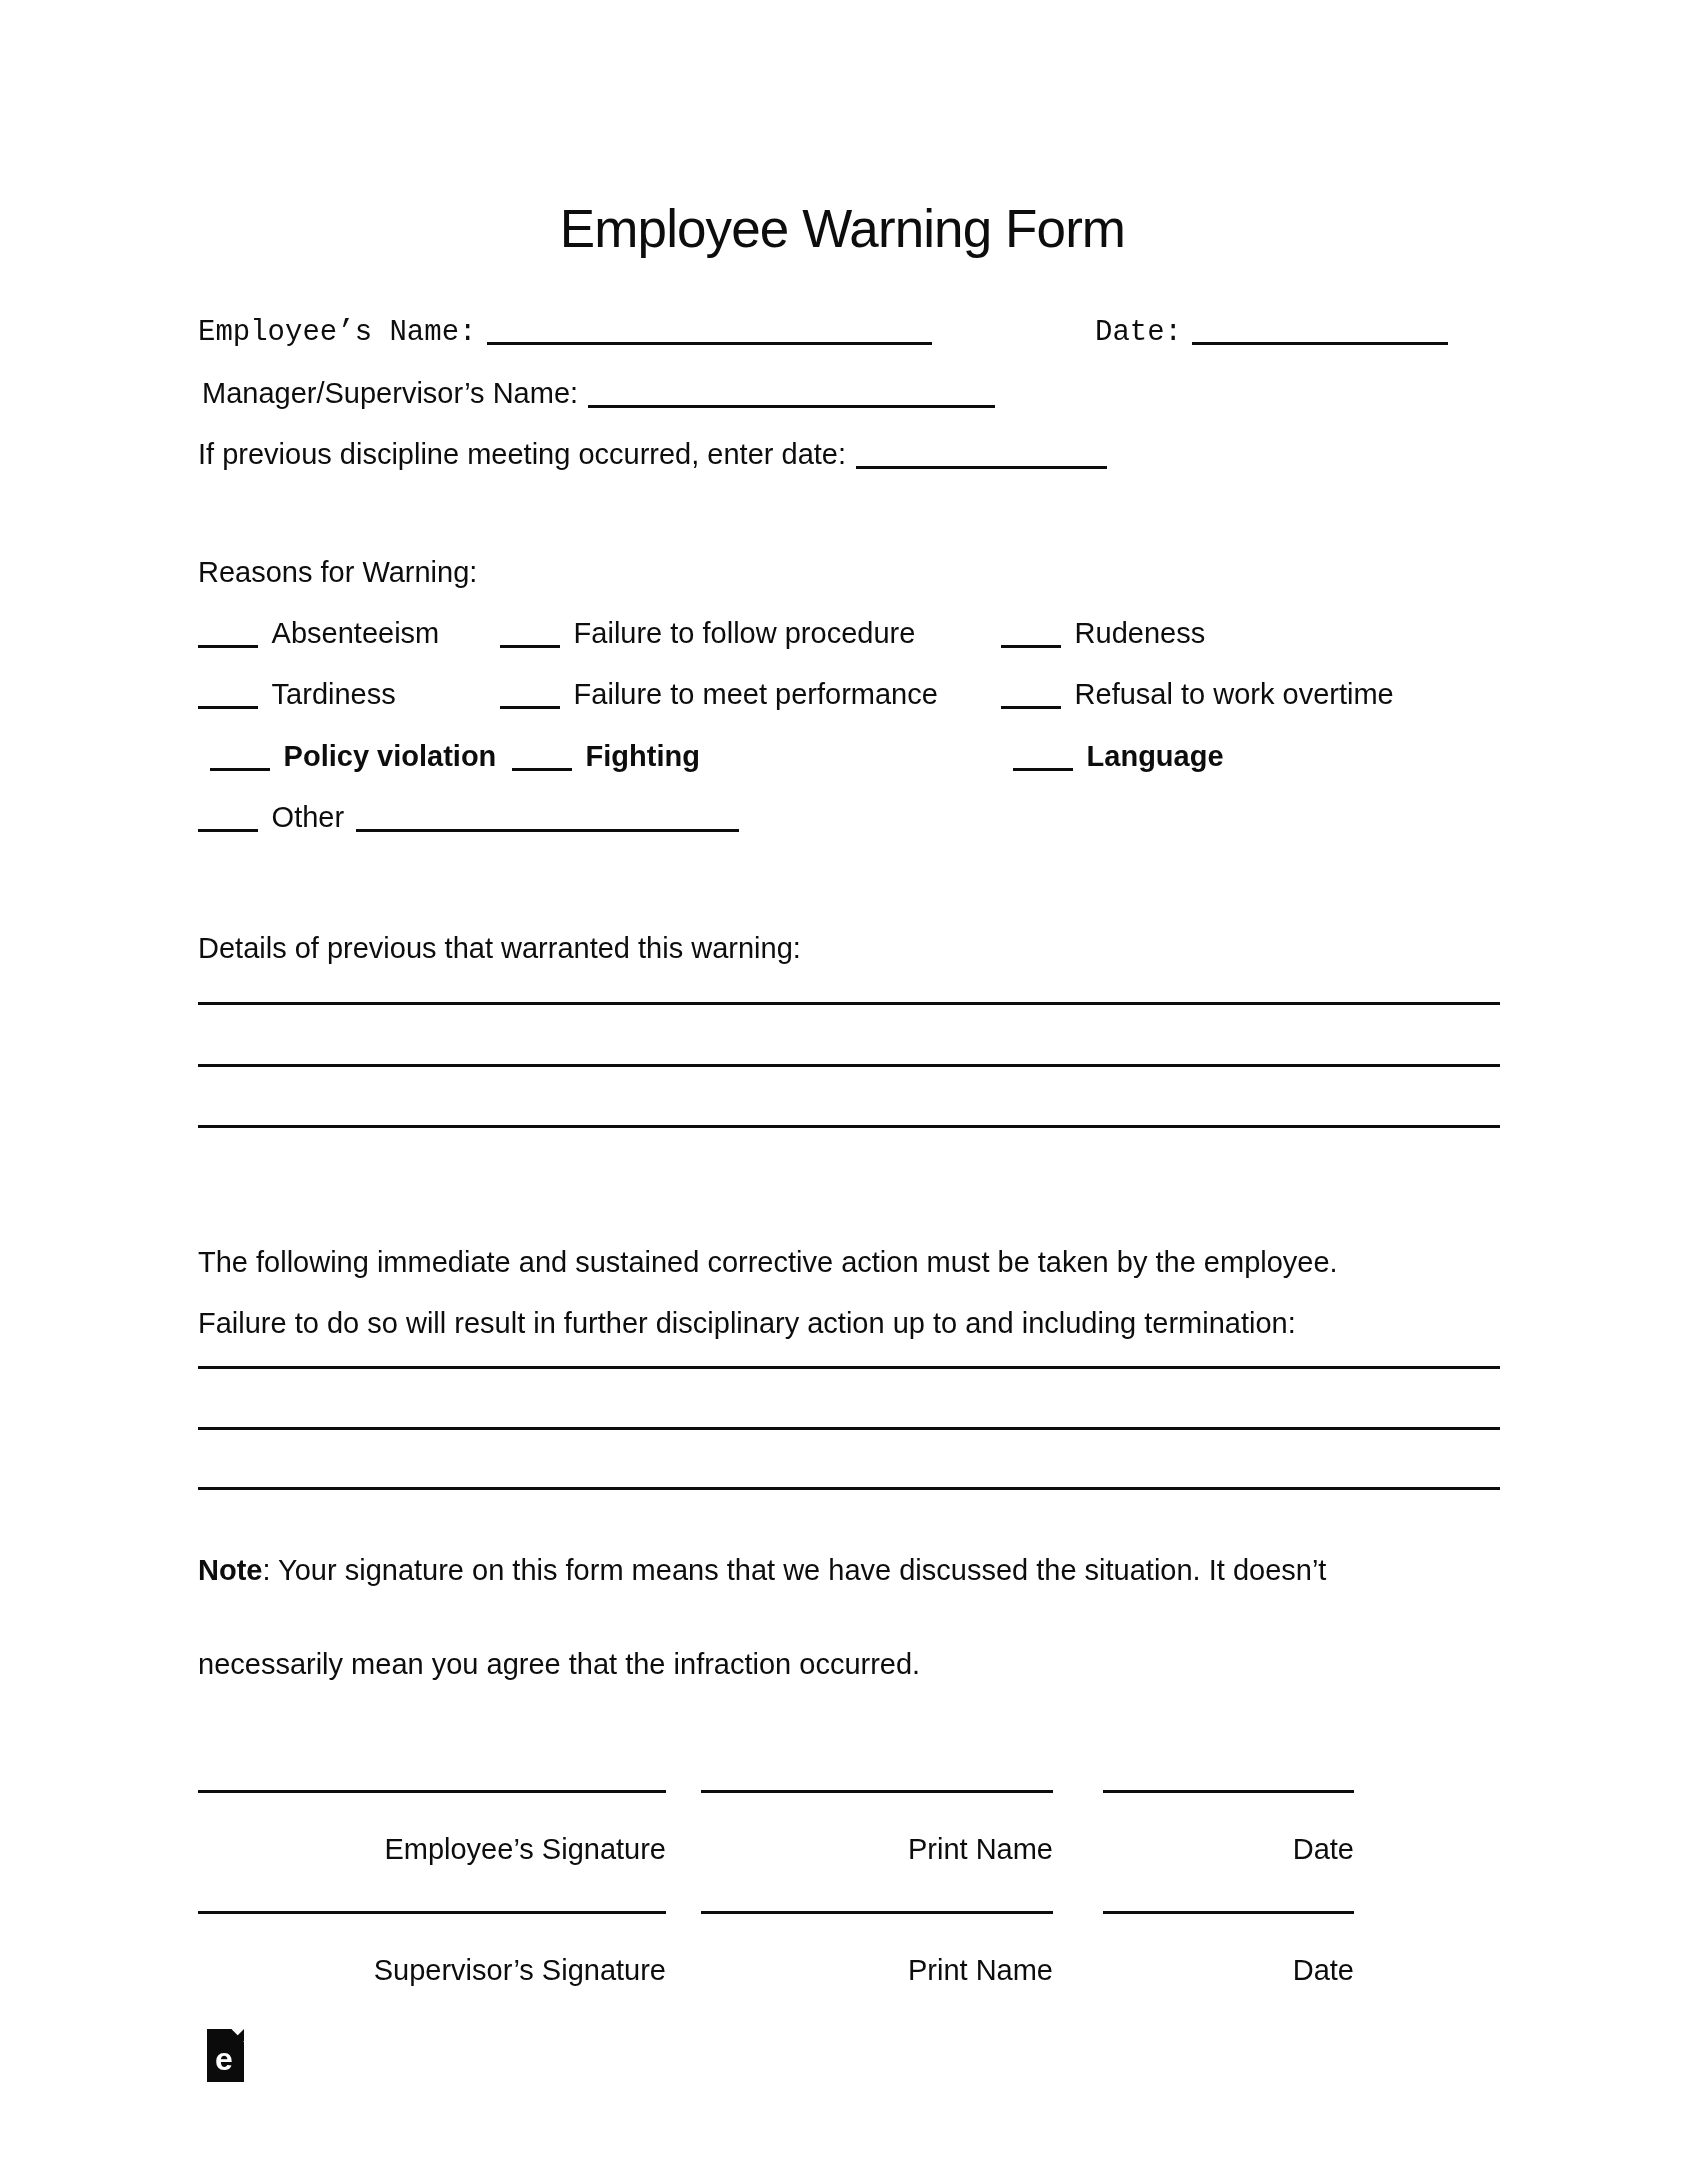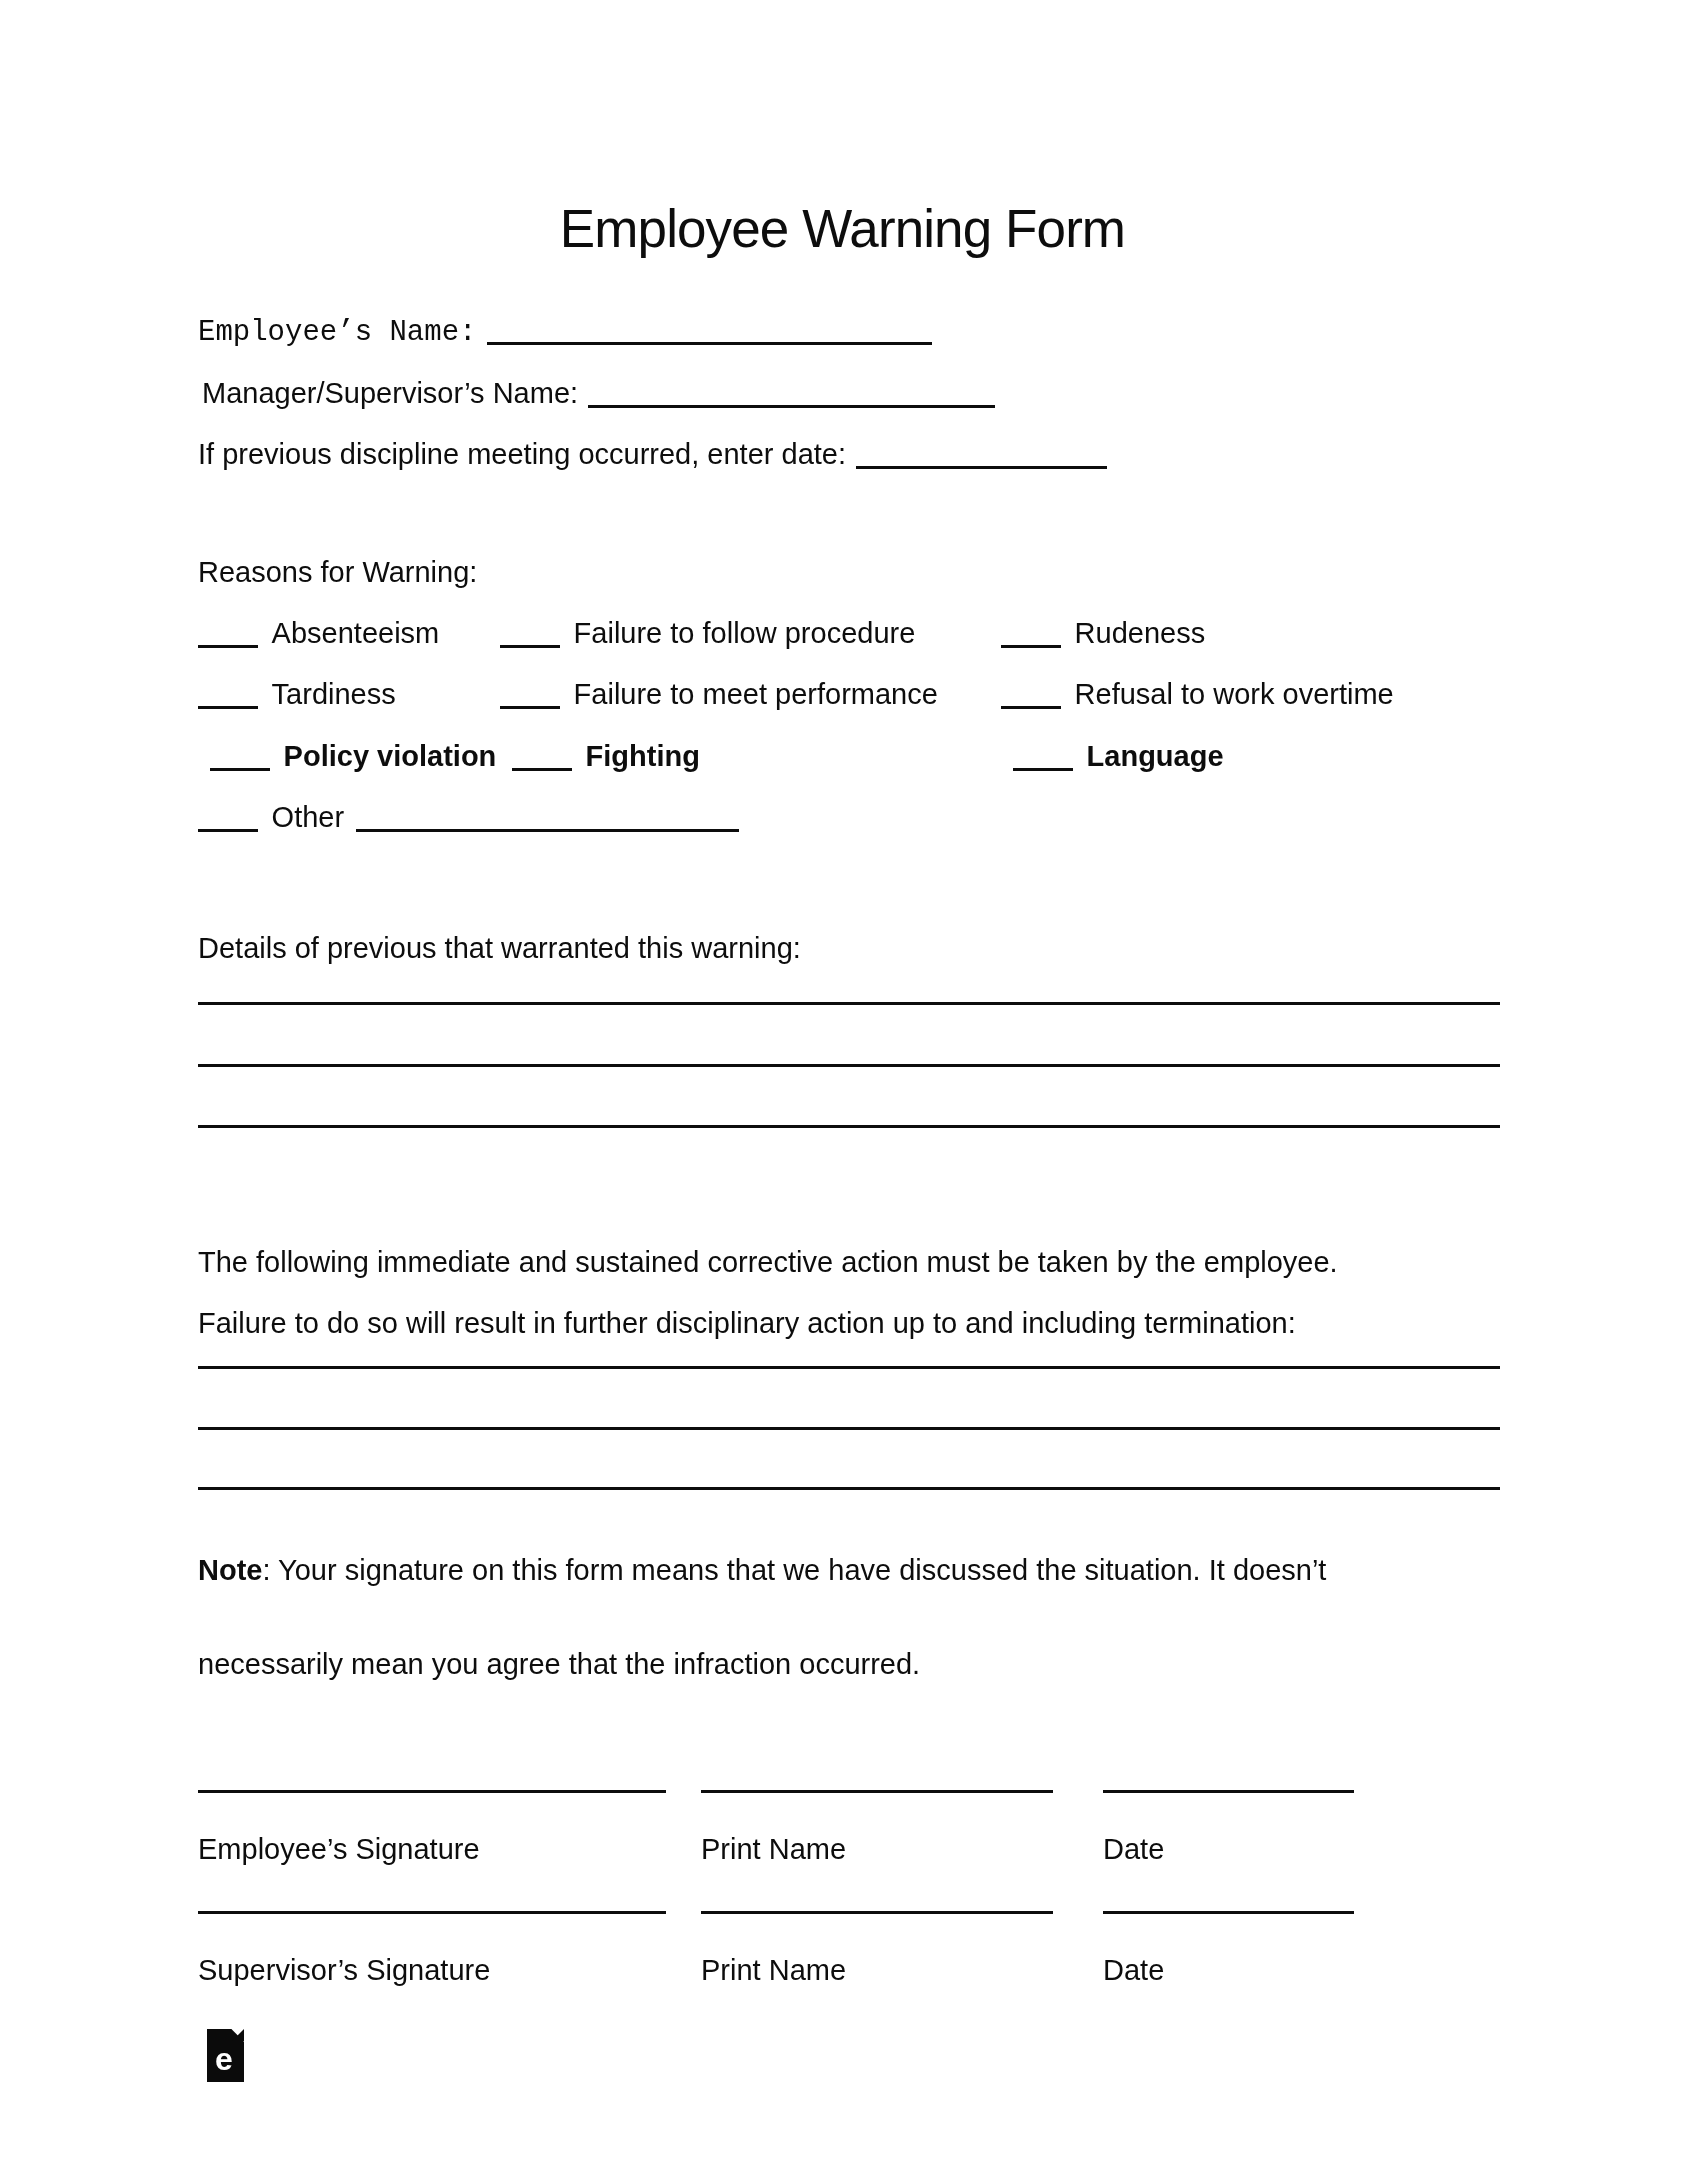--- a/index.html
+++ b/index.html
@@ -57,21 +57,21 @@
   }
 
   
   .sigline {
     position: absolute;
     height: 0;
     border-bottom: 3.4px solid #0d0d0d;
   }
   .sig-label {
     position: absolute;
-    text-align: left;
+    text-align: right;
     height: 61px;
     line-height: 61px;
   }
 
   .reason-cell { position: absolute; top: 0; white-space: nowrap; }
 
   .note-bold { font-weight: 700; }
 
   
   .logo {
@@ -106,20 +106,23 @@
 </style>
 </head>
 <body>
 
 <div class="page">
 
   <h1 class="title">Employee Warning Form</h1>
 
   <div class="abs line-box" style="top:302px; left:198px; right:184px;font-family:Liberation Mono, monospace;">
     <span>Employee’s Name:</span><span class="blank w-emp"></span>
+    <span class="abs" style="left:897px; top:0;">
+      <span>Date:</span><span class="blank w-date"></span>
+    </span>
   </div>
 
   <div class="abs line-box" style="top:363px; left:202px; right:184px;">
     <span>Manager/Supervisor’s Name:</span><span class="blank w-mgr"></span>
   </div>
 
   <div class="abs line-box" style="top:424px; left:198px; right:184px;">
     <span>If previous discipline meeting occurred, enter date:</span><span class="blank w-prev"></span>
   </div>
 

